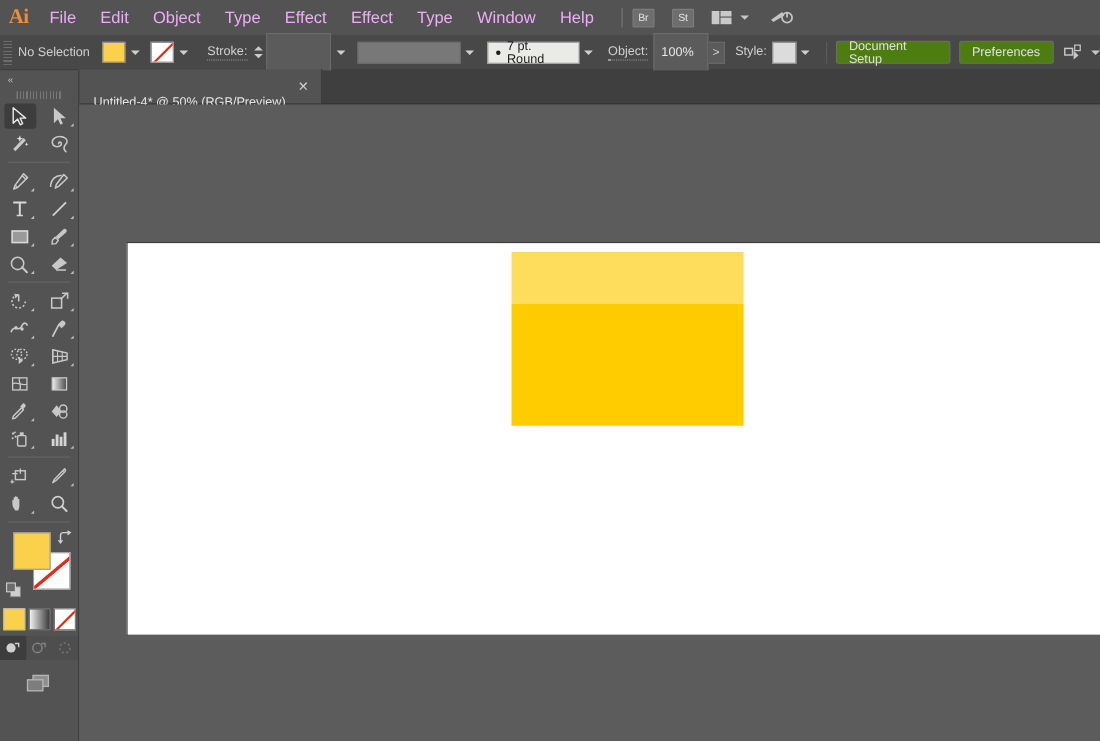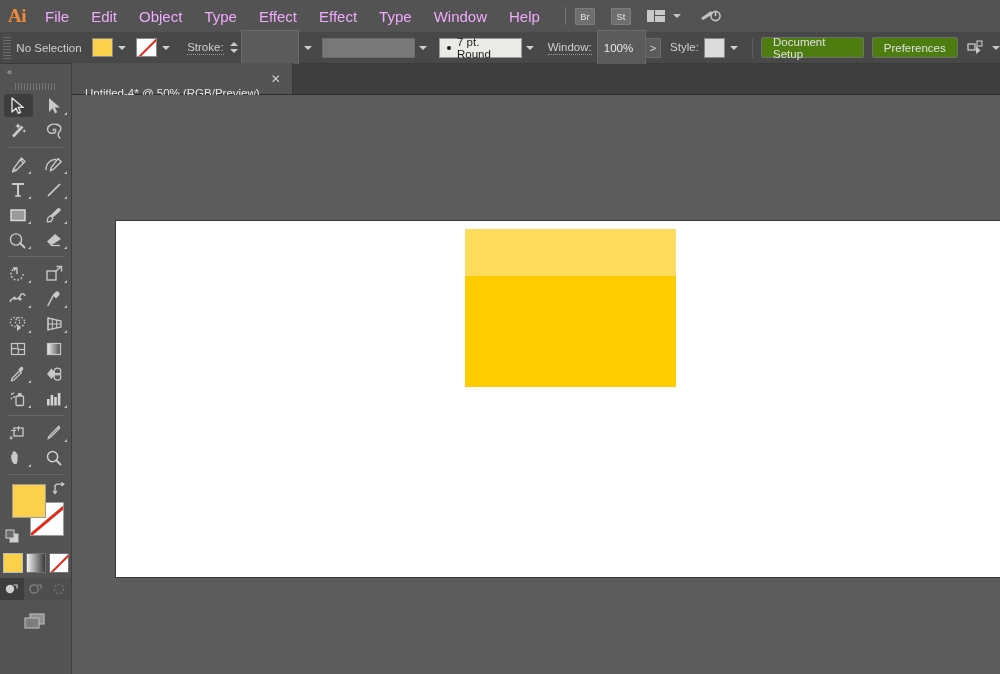--- a/index.html
+++ b/index.html
@@ -352,21 +352,21 @@
   <div class="field-chev"></div>
 
   <div style="width:8px"></div>
   <div id="brush-preset">
     <span id="brush-dot"></span>
     <span>7 pt. Round</span>
   </div>
   <div class="field-chev"></div>
 
   <div style="width:10px"></div>
-  <div class="cb-label">Window:</div>
+  <div class="cb-label">Object:</div>
   <div class="field" style="width:52px">100%</div>
   <div class="opacity-arrow">&gt;</div>
 
   <div style="width:10px"></div>
   <div class="cb-label" style="border-bottom:none">Style:</div>
   <div id="style-swatch" style="background: rgb(220, 220, 220);"></div>
   <div class="cb-chev"></div>
 
   <div class="cb-sep" style="margin-left:11px"></div>
   <div class="cb-button">Document Setup</div>

